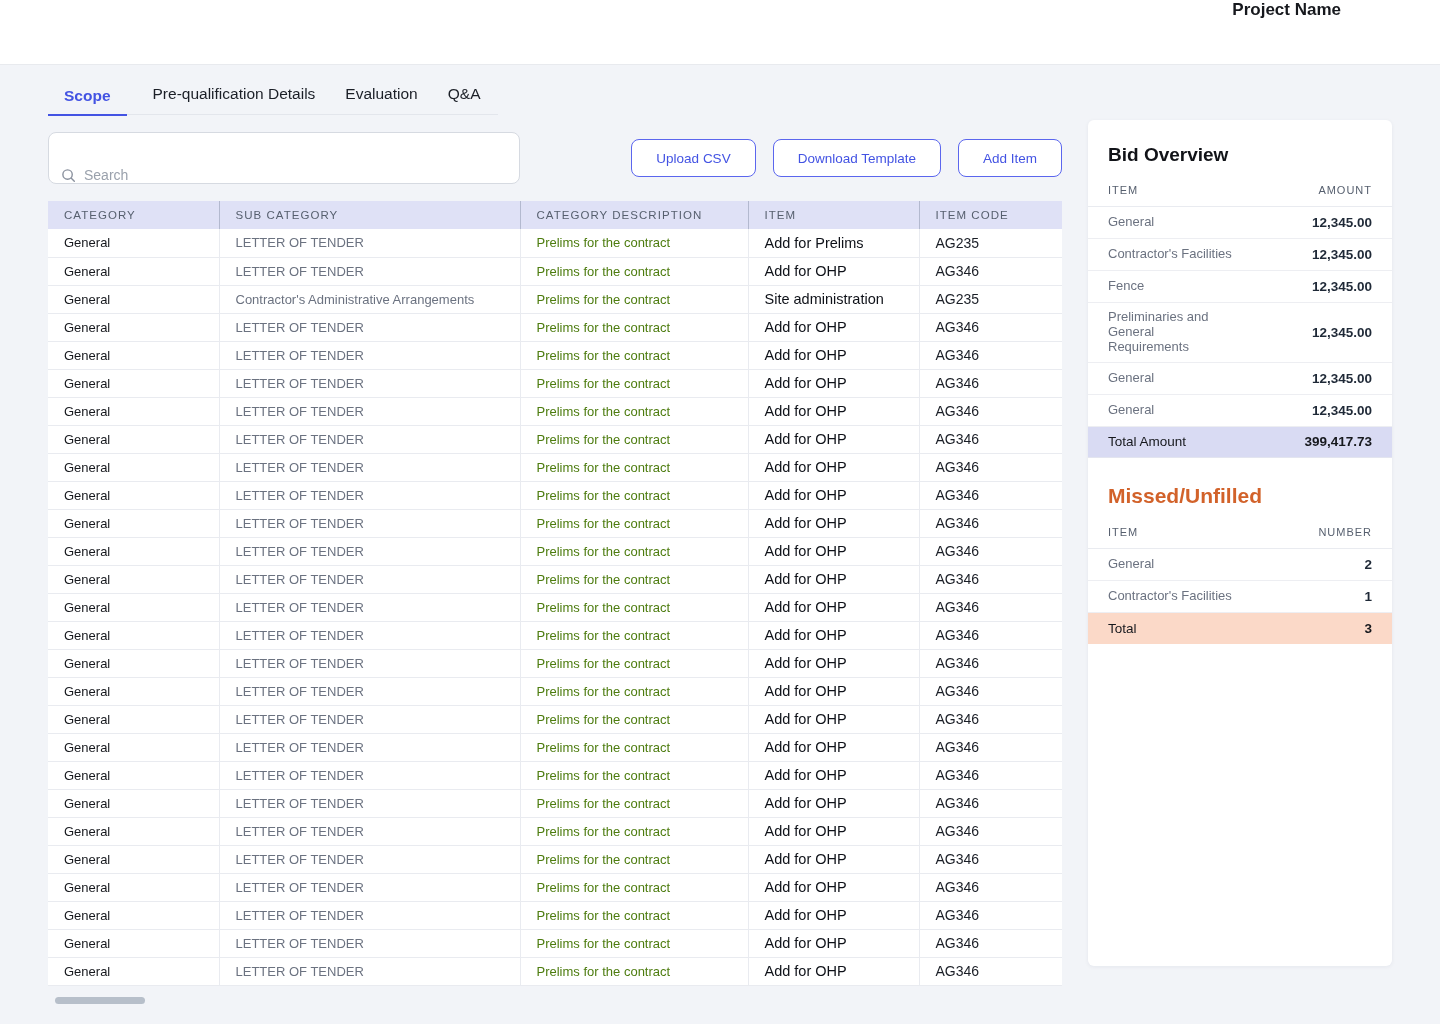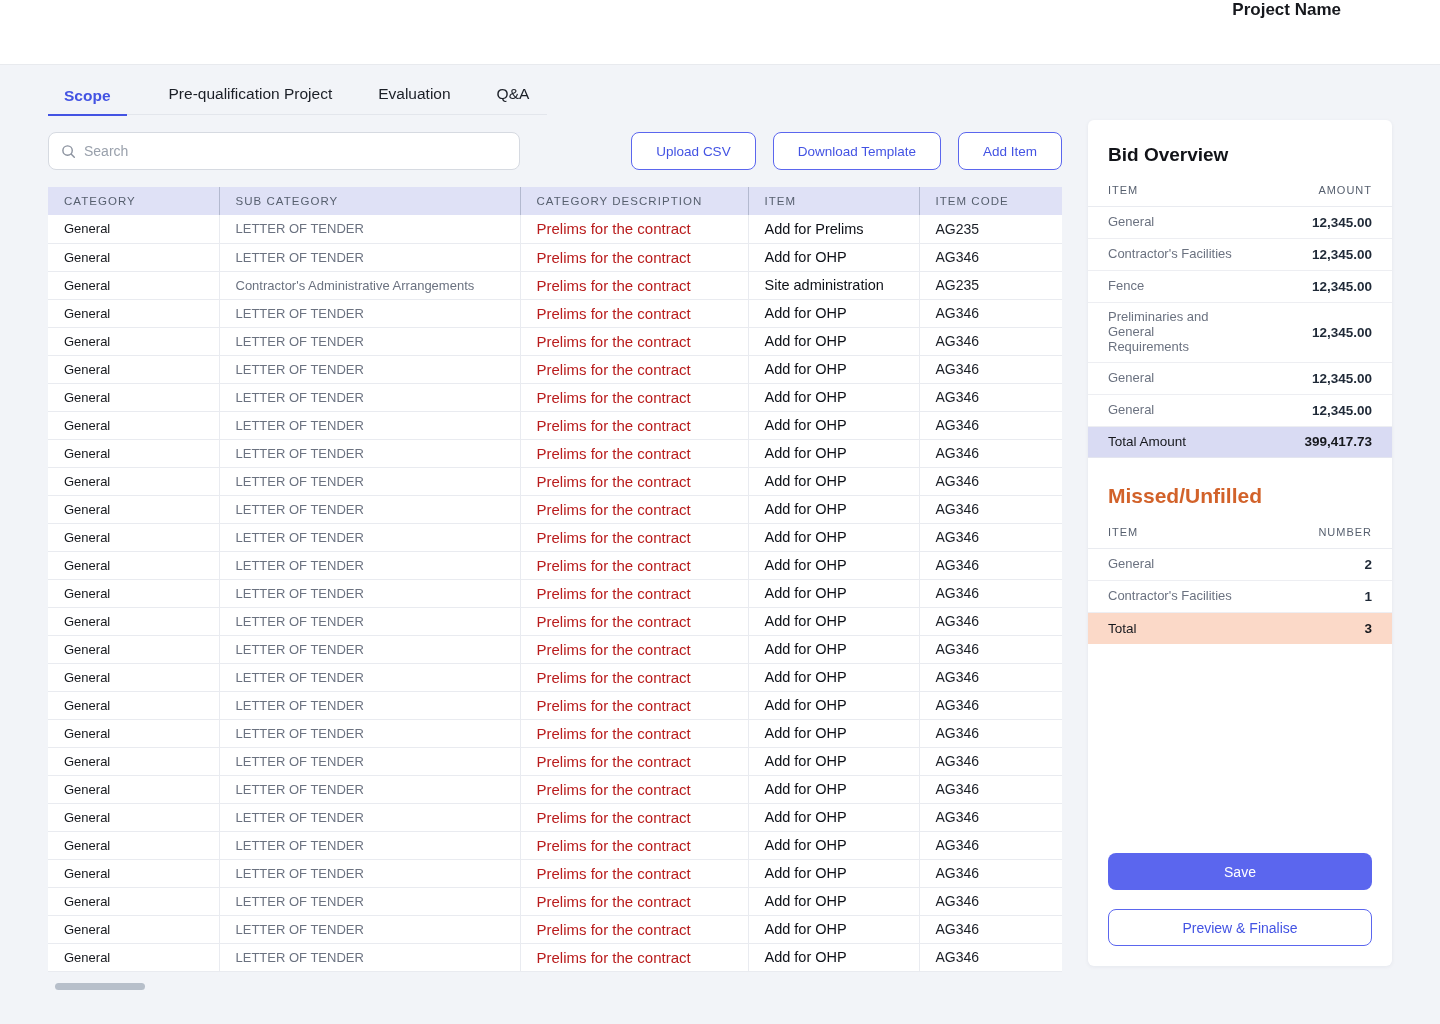--- a/index.html
+++ b/index.html
@@ -10,52 +10,52 @@
   
   .app-header { height:65px; background:#ffffff; border-bottom:1px solid #e8eaee;
     display:flex; align-items:flex-start; justify-content:flex-end; padding-right:99px; }
   .project-name { font-size:17px; font-weight:700; color:#16181d; }
 
   
   .layout { display:flex; align-items:flex-start; padding-left:48px; }
   .left-col { width:1014px; flex:0 0 1014px; }
 
   
-  .tabs { display:inline-flex; align-items:flex-end; gap:38px; margin-top:16px;
+  .tabs { display:inline-flex; align-items:flex-end; gap:22px; margin-top:16px;
     border-bottom:1.5px solid #e3e6ec; padding-right:14px; }
   .tab { font-size:15.5px; font-weight:500; color:#1b1f27; padding:4px 4px 11px;
     cursor:pointer; white-space:nowrap; }
   .tab.active { color:var(--accent-strong); font-weight:700; padding:4px 16px 9px;
     border-bottom:2.5px solid var(--accent-strong); margin-bottom:-1.5px; }
 
   
   .controls { display:flex; justify-content:space-between; align-items:center; margin-top:17px; }
-  .search-box { width:472px; height:38px; background:#fff; border:1px solid #d6dae1;
-    border-radius:8px; display:flex; align-items:center; padding:0 12px; gap:8px; }
+  .search-box { width:472px; height:52px; background:#fff; border:1px solid #d6dae1;
+    border-radius:8px; display:flex; align-items:flex-end; padding:0 12px; gap:8px; }
   .search-box input { border:none; outline:none; flex:1; font-size:14px;
     font-family:inherit; color:#111827; background:transparent; }
   .search-box input::placeholder { color:#9aa1ac; }
   .actions { display:flex; gap:17px; }
   .btn-outline { height:38px; padding:0 24px; background:#fff; border:1px solid var(--accent);
     border-radius:8px; color:var(--accent-strong); font-size:13.5px; font-weight:500;
     font-family:inherit; cursor:pointer; white-space:nowrap; }
 
   
   .dtable { margin-top:17px; border-collapse:collapse; table-layout:fixed; width:1014px;
     background:#fff; }
   .dtable th { background:var(--lavender); height:28px; font-size:11.5px; font-weight:500;
     color:#565f6e; text-align:left; letter-spacing:.09em; padding:0 16px;
     border-right:1px solid #b3b9cf; white-space:nowrap; overflow:hidden; }
   .dtable th:last-child { border-right:none; }
   .dtable td { height:28px; padding:0 16px; border-right:1px solid #e9ebf0;
     border-bottom:1px solid #e9ebf0; white-space:nowrap; overflow:hidden; }
   .dtable td:last-child { border-right:none; }
   td.c-cat  { font-size:13px; color:#16181d; }
   td.c-sub  { font-size:13px; color:#6b7280; }
-  td.c-desc { font-size:15px; color:#b91c1c; }
+  td.c-desc { font-size:13px; color:#4d7c0f; }
   td.c-item { font-size:14.5px; color:#0e1118; }
   td.c-code { font-size:14px; color:#1a1e26; }
 
   .hscrollbar { margin:11px 0 0 7px; width:930px; height:7px; }
   .hscroll-thumb { width:90px; height:7px; background:#b7bfca; border-radius:4px; cursor:pointer; }
 
   
   .card { width:304px; height:846px; margin-left:26px; margin-top:55px; background:#fff;
     border-radius:6px; box-shadow:0 1px 4px rgba(20,30,60,.06); display:flex;
     flex-direction:column; overflow:hidden; }
@@ -90,21 +90,21 @@
 <header class="app-header">
   <span class="project-name">Project Name</span>
 </header>
 
 <div class="layout">
 
   <div class="left-col">
 
     <nav class="tabs">
       <div class="tab active">Scope</div>
-      <div class="tab">Pre-qualification Project</div>
+      <div class="tab">Pre-qualification Details</div>
       <div class="tab">Evaluation</div>
       <div class="tab">Q&amp;A</div>
     </nav>
 
     <div class="controls">
       <div class="search-box">
         <span style="display:flex;">
           <svg width="15" height="15" viewBox="0 0 16 16" fill="none">
             <circle cx="7" cy="7" r="5" stroke="#8a919e" stroke-width="1.5"></circle>
             <line x1="11" y1="11" x2="14.2" y2="14.2" stroke="#8a919e" stroke-width="1.5" stroke-linecap="round"></line>
@@ -392,19 +392,15 @@
         <span class="bo-item">Contractor's Facilities</span>
         <span class="bo-amount">1</span>
       </div>
       </div>
 
     <div class="mi-total">
       <span class="label">Total</span>
       <span class="value">3</span>
     </div>
 
-    <div class="card-buttons">
-      <button class="btn-save">Save</button>
-      <button class="btn-preview">Preview &amp; Finalise</button>
-    </div>
   </aside>
 
 </div>
 
 </body></html>

